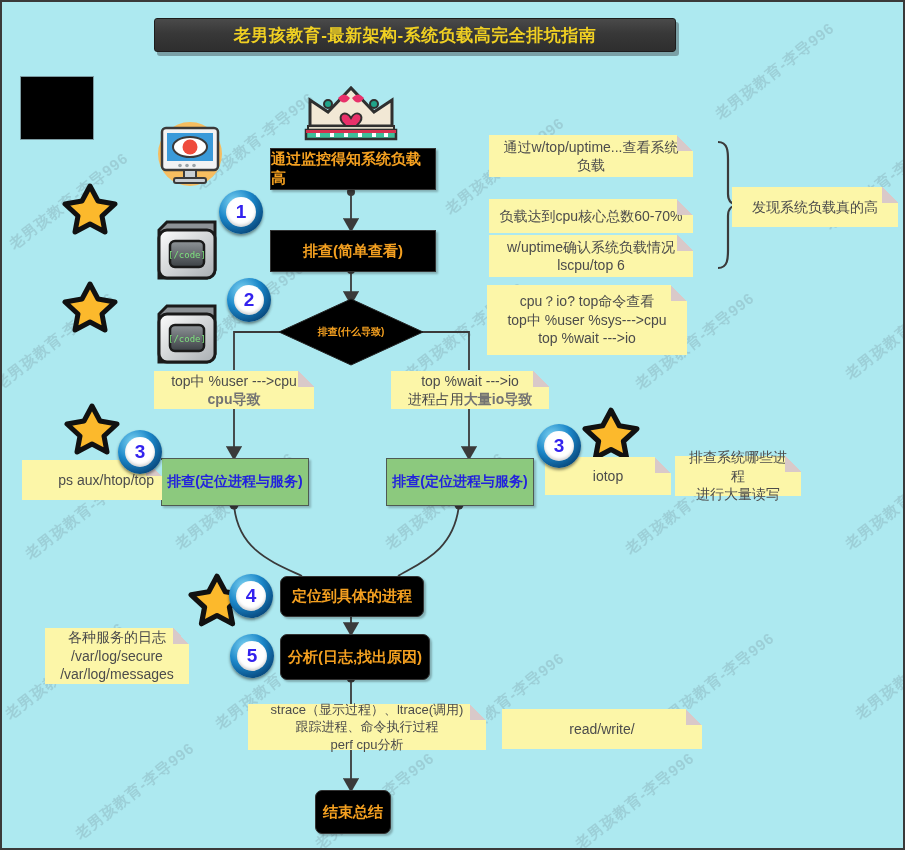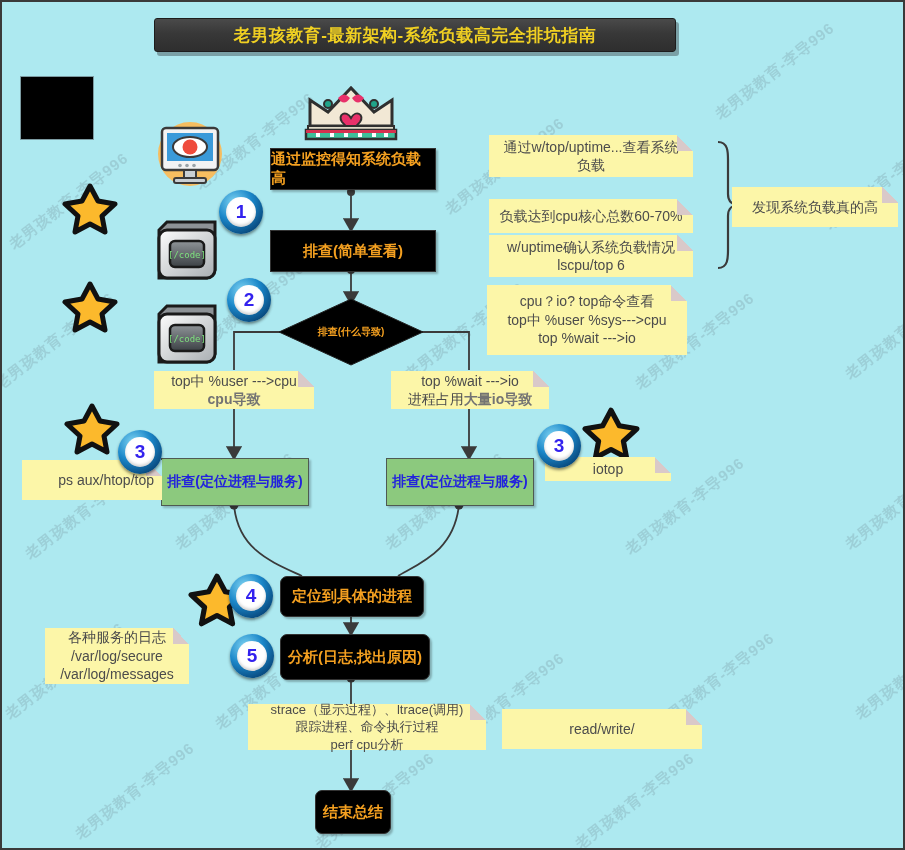--- a/index.html
+++ b/index.html
@@ -331,25 +331,30 @@
     <span>
       <span>进程占用</span><b>大量io导致</b>
     </span>
   </div>
 
   <div class="note" style="left:20px;top:458px;width:140px;height:40px;align-items:flex-end;">
     <div class="fold"></div>
     <span>ps  aux/htop/top</span>
   </div>
 
-  <div class="note" style="left:543px;top:455px;width:126px;height:24px;">
+  <div class="note" style="left:543px;top:455px;width:126px;height:38px;">
     <div class="fold"></div>
     <span>iotop</span>
   </div>
 
+  <div class="note" style="left:673px;top:454px;width:126px;height:40px;">
+    <div class="fold"></div>
+    <span>排查系统哪些进程</span>
+    <span>进行大量读写</span>
+  </div>
 
   <div class="note" style="left:43px;top:626px;width:144px;height:56px;">
     <div class="fold"></div>
     <span>各种服务的日志</span>
     <span>/var/log/secure</span>
     <span>/var/log/messages</span>
   </div>
 
   <div class="note" style="left:246px;top:702px;width:238px;height:46px;font-size:13px;">
     <div class="fold"></div>

